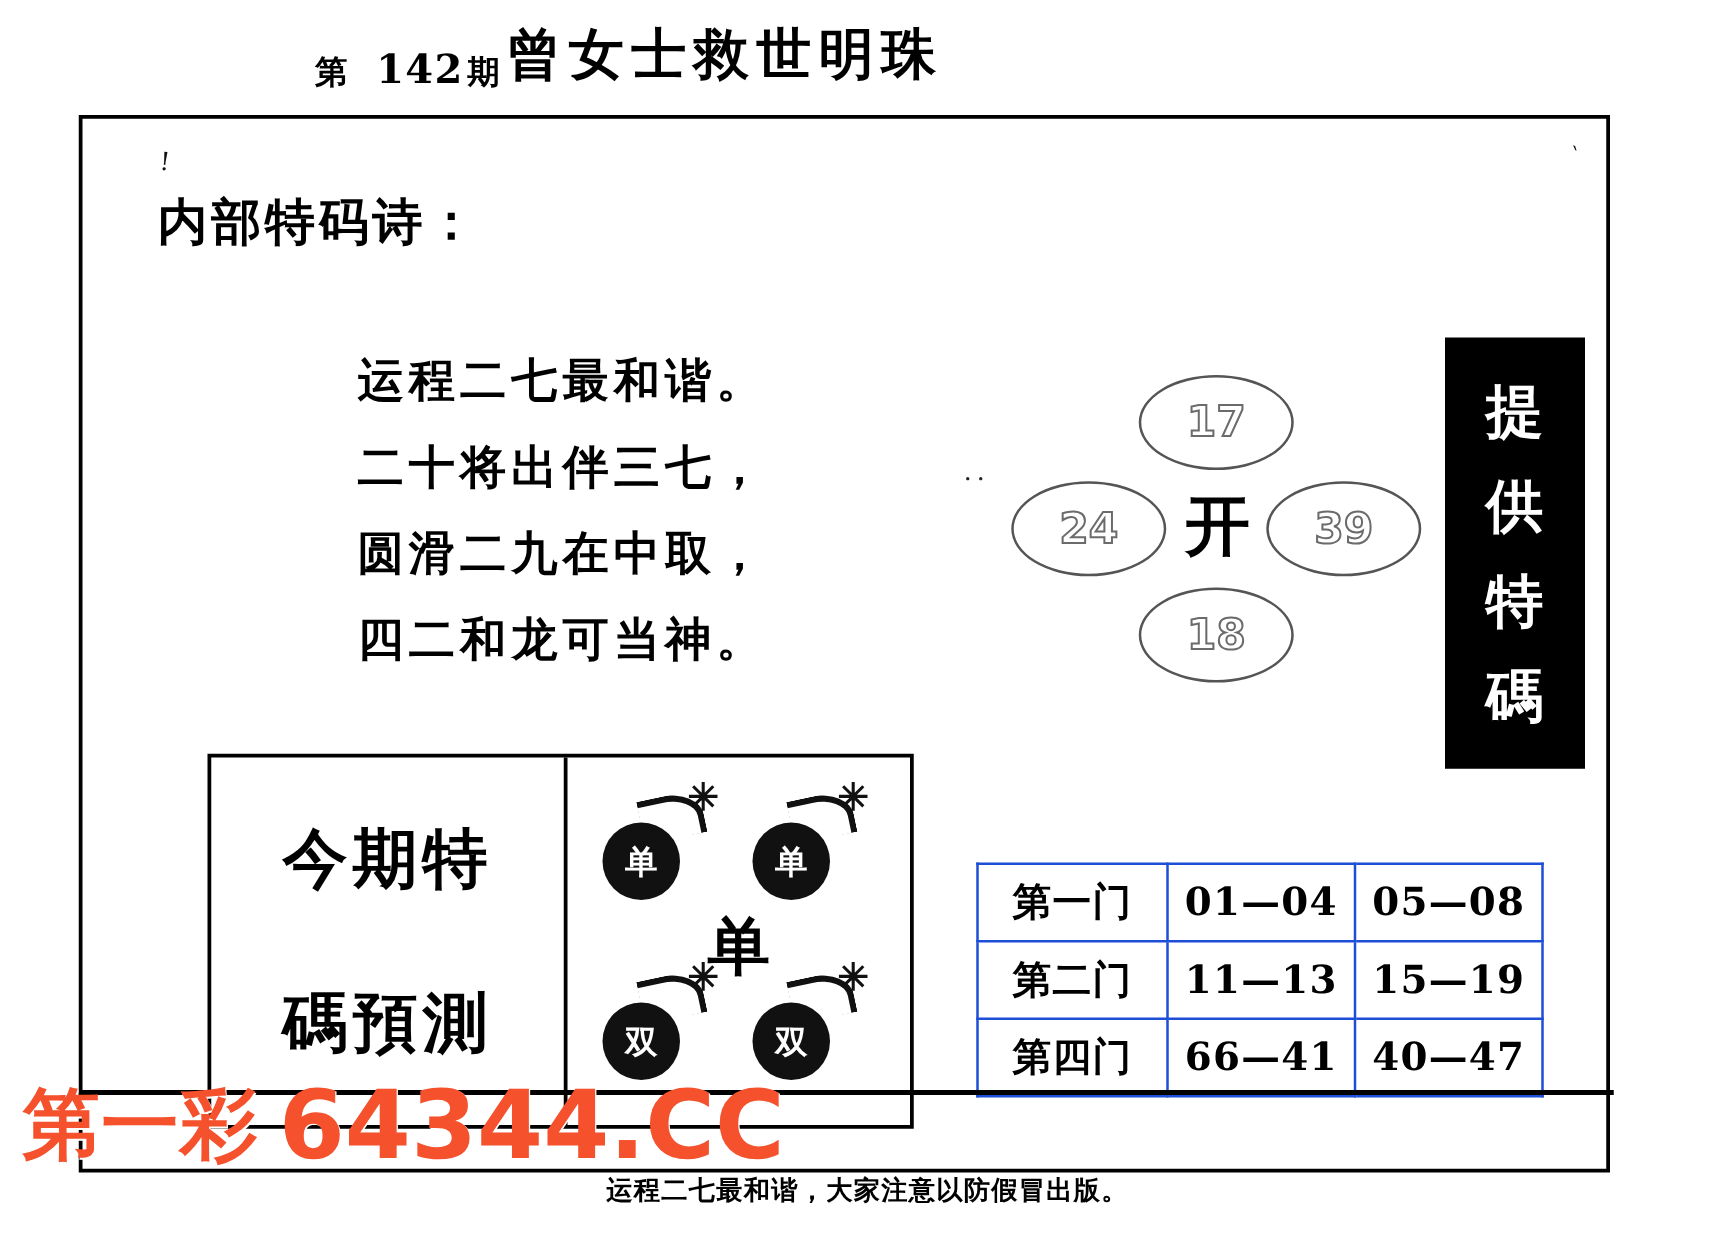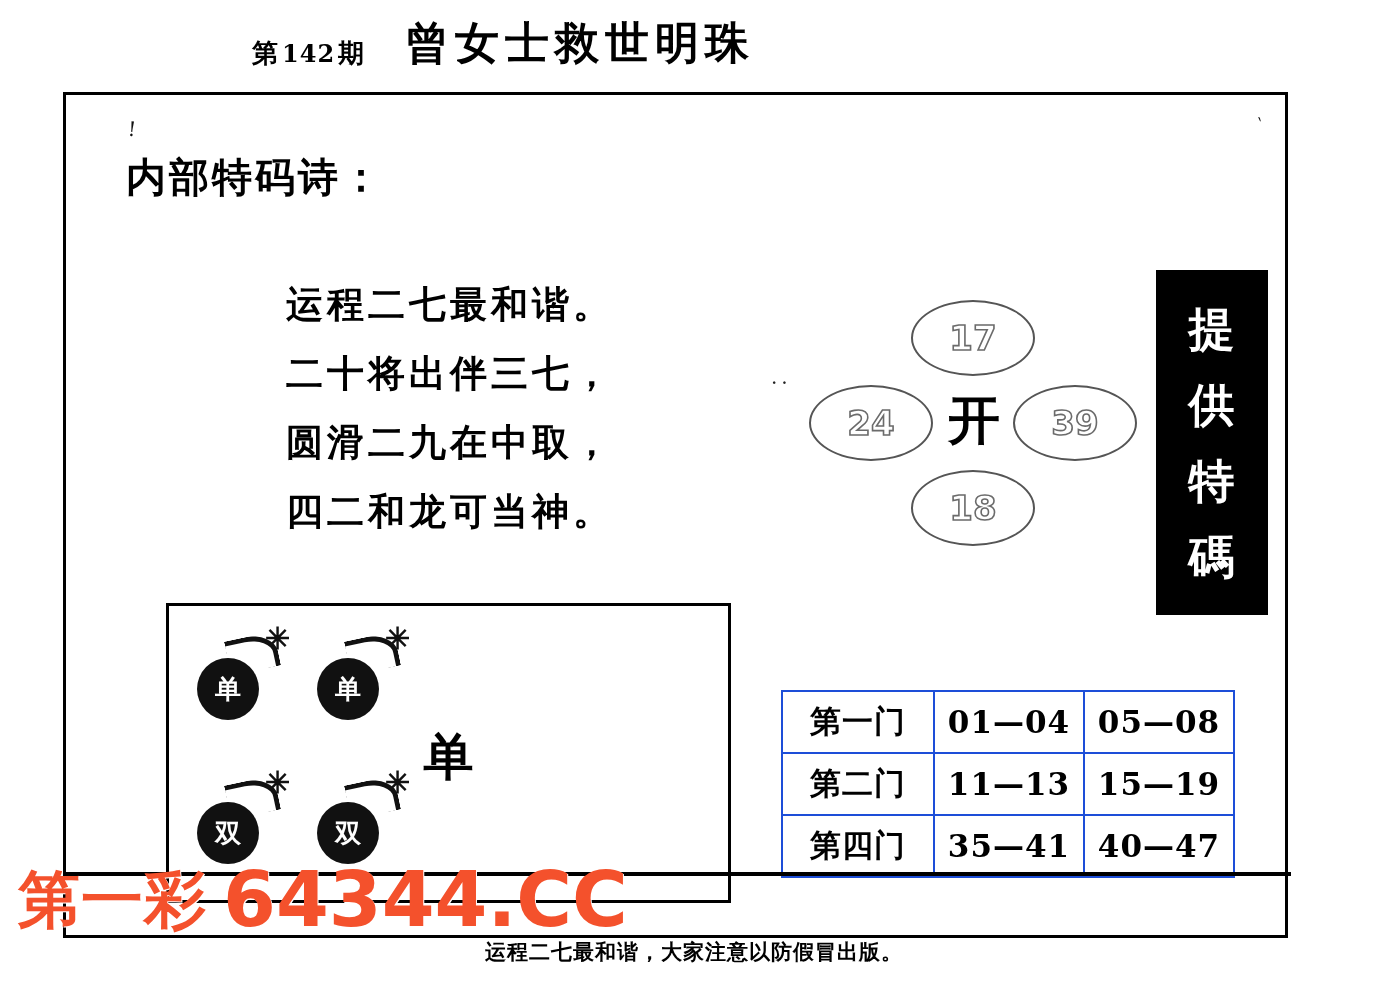--- a/index.html
+++ b/index.html
@@ -27,22 +27,23 @@
   .issue {
     position: absolute;
     left: 252px;
     top: 28px;
     font-size: 26px;
     font-weight: bold;
     letter-spacing: 1px;
     font-family: "DejaVu Serif", "Liberation Serif", serif;
   }
   .issue .num {
-    font-size: 24px;
+    font-size: 32px;
     padding: 0 3px;
+    margin-left: 19px;
   }
   .main-title {
     position: absolute;
     left: 405px;
     top: 6px;
     font-size: 44px;
     font-weight: bold;
     letter-spacing: 6px;
     font-family: Liberation Serif, serif;
   }
@@ -344,20 +345,24 @@
   </div>
 
   <div class="banner">
     <span>提</span>
     <span>供</span>
     <span>特</span>
     <span>碼</span>
   </div>
 
   <div class="pred-box">
+    <div class="pred-left">
+      <span>今期特</span>
+      <span>碼預測</span>
+    </div>
     <div class="pred-right">
       <div class="fuse fuse-1"></div>
       <div class="spark spark-1">✳</div>
       <div class="bomb bomb-1">单</div>
 
       <div class="fuse fuse-2"></div>
       <div class="spark spark-2">✳</div>
       <div class="bomb bomb-2">单</div>
 
       <div class="center-char">单</div>
@@ -379,21 +384,21 @@
         <td class="rng">01—04</td>
         <td class="rng">05—08</td>
       </tr>
       <tr>
         <td class="gate">第二门</td>
         <td class="rng">11—13</td>
         <td class="rng">15—19</td>
       </tr>
       <tr>
         <td class="gate">第四门</td>
-        <td class="rng">35—41</td>
+        <td class="rng">66—41</td>
         <td class="rng">40—47</td>
       </tr>
     </tbody>
   </table>
 
 </div>
 
 <div class="footer-rule"></div>
 <div class="footer-text">运程二七最和谐，大家注意以防假冒出版。</div>
 

